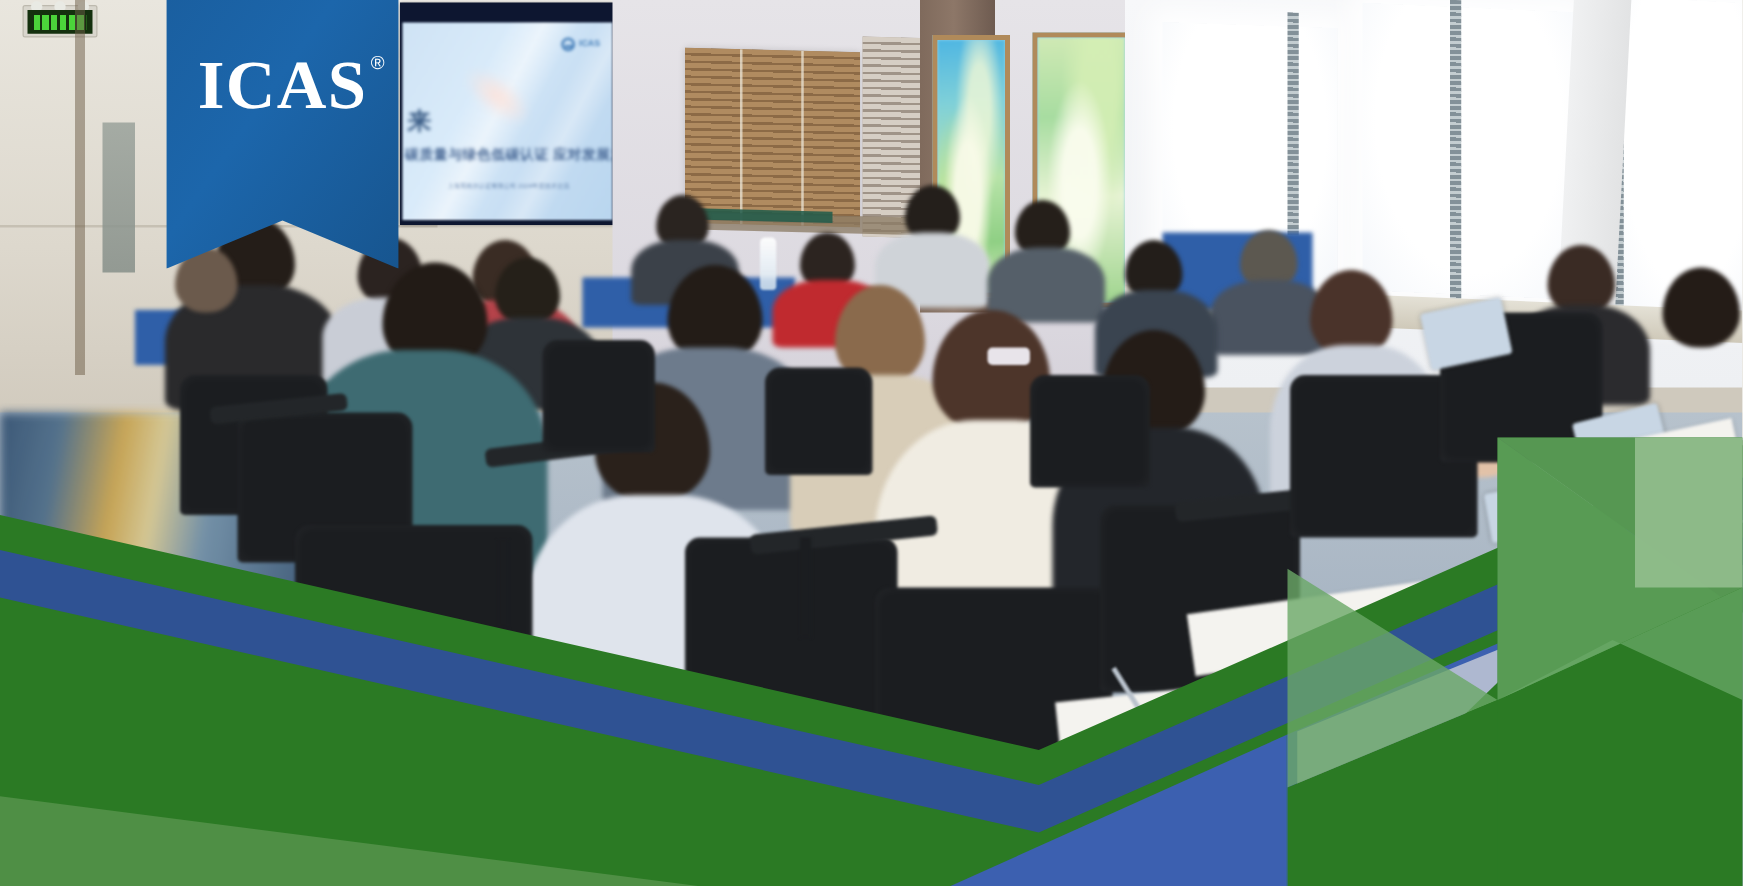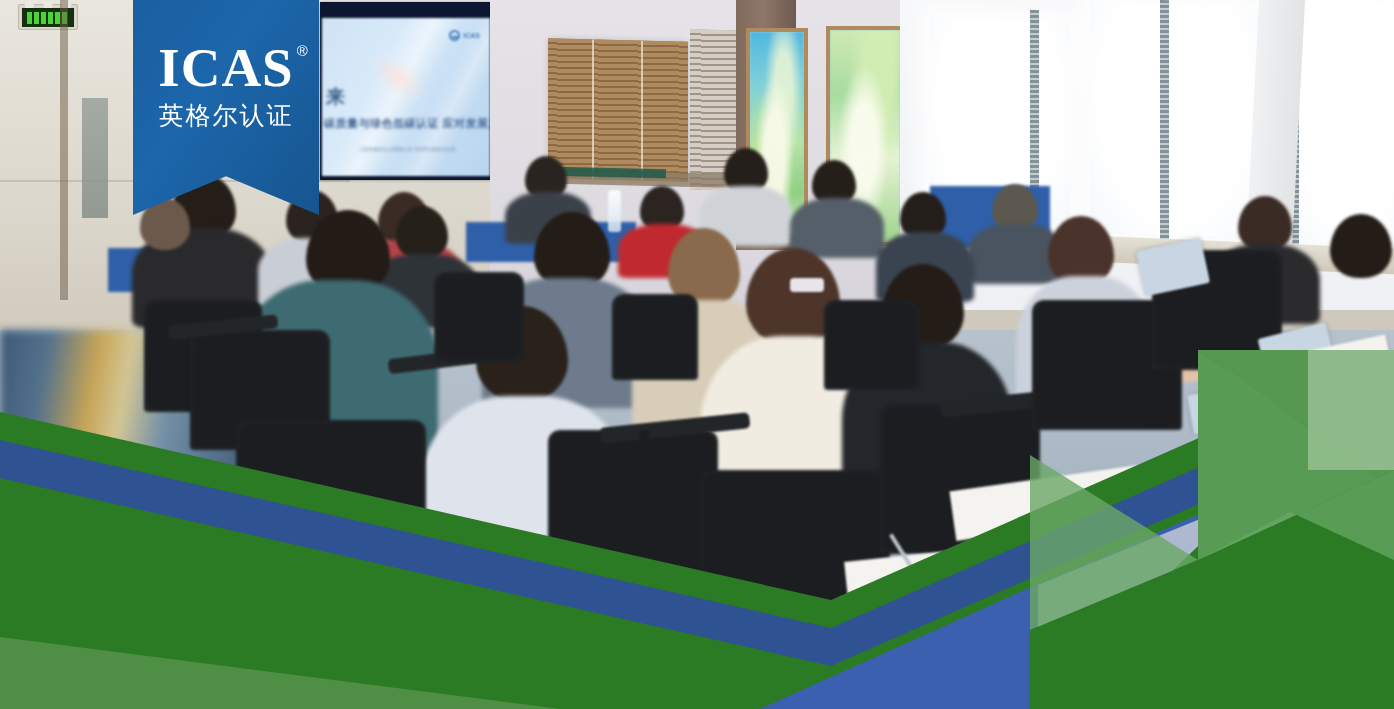--- a/index.html
+++ b/index.html
@@ -523,16 +523,15 @@
       <polygon points="1030,630 1198,560 1198,709 1030,709" fill="#2b7a24"></polygon>
       <polygon points="1198,560 1290,512 1394,560 1394,470" fill="#6aa867" opacity="0.75"></polygon>
     </svg>
   </div>
 
   <div class="logo-panel">
     <div class="logo-wordmark">
       <span>ICAS</span>
       <span class="logo-reg">®</span>
     </div>
-    <div class="logo-cn">英格尔认证</div>
   </div>
 
 </div>
 
 </body></html>

